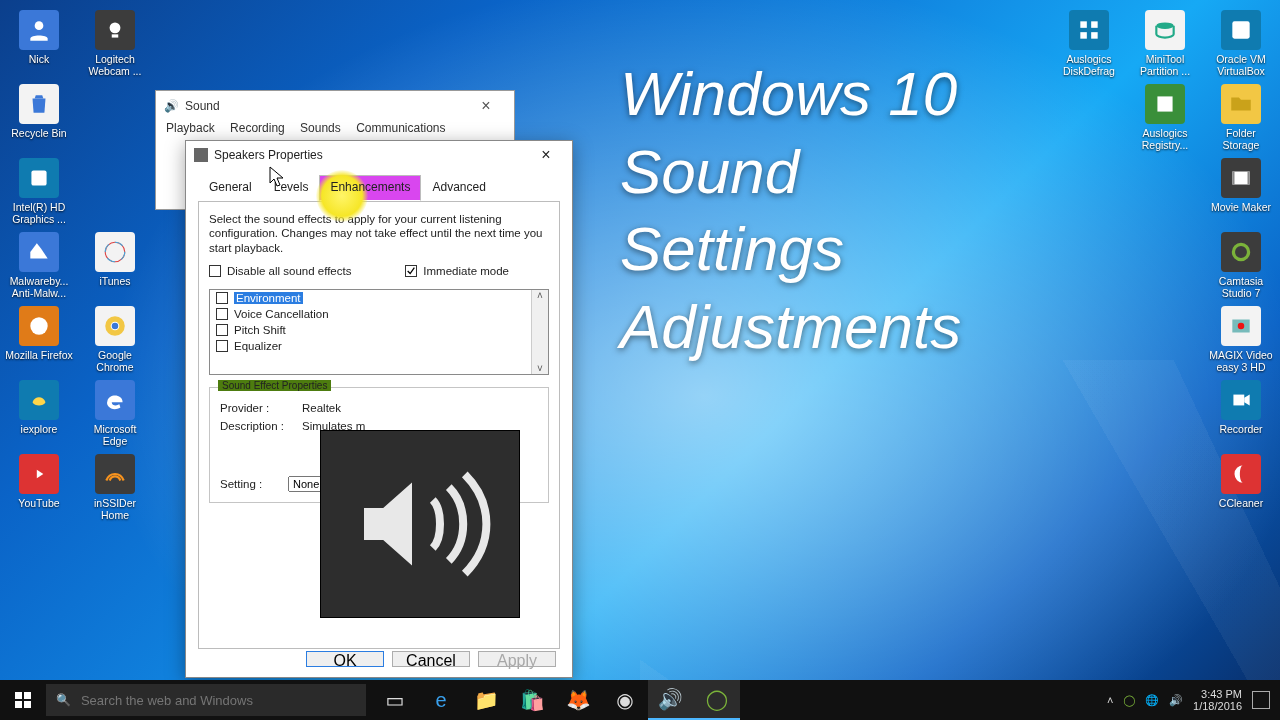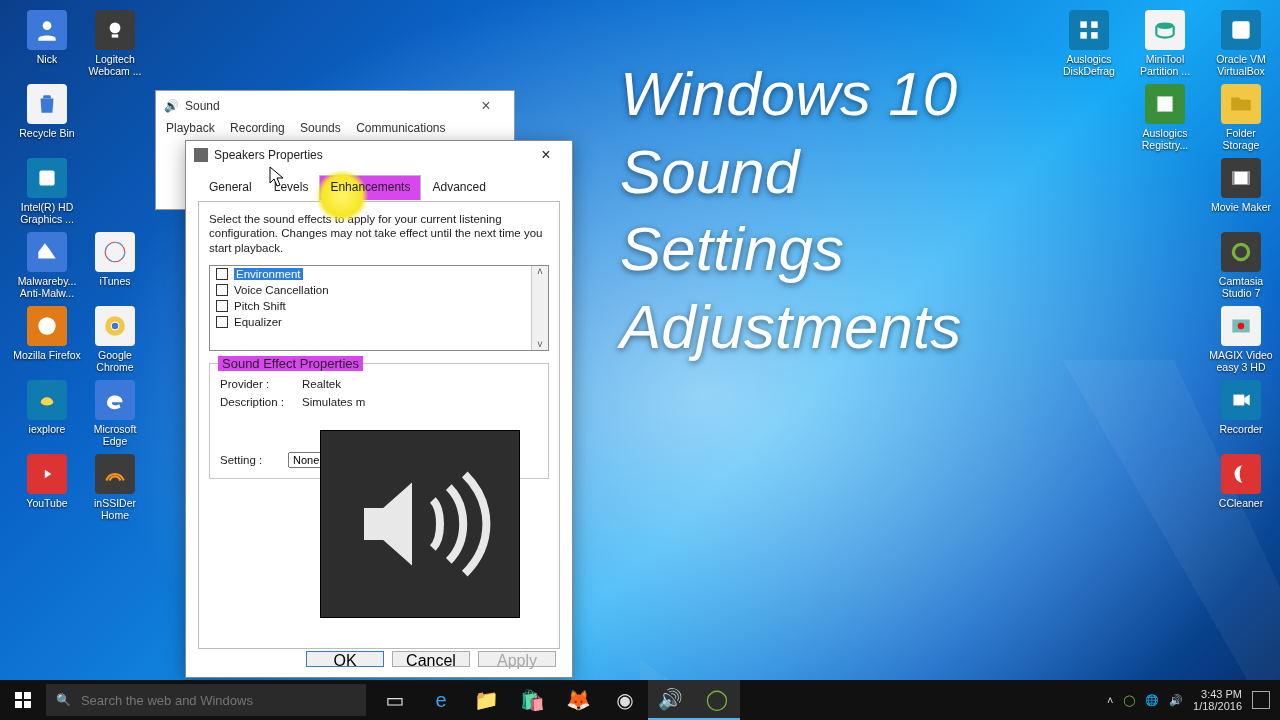--- a/index.html
+++ b/index.html
@@ -13,21 +13,21 @@
   
   .rays { position:absolute; inset:0; pointer-events:none; }
   .rays::before, .rays::after {
     content:""; position:absolute; left:50%; top:50%;
     width:2000px; height:2000px; transform-origin:0 0;
     background: repeating-conic-gradient(from 0deg, rgba(255,255,255,0.05) 0 5deg, rgba(255,255,255,0) 5deg 30deg);
     opacity:.5;
   }
   
   .icon-grid { position:absolute; top:6px; display:flex; flex-direction:column; gap:0px; }
-  .col-left { left:12px; }
+  .col-left { left:4px; }
   .col-left2 { left:80px; }
   .col-right { right:4px; }
   .col-right2 { right:80px; }
   .dicon { width:70px; height:74px; display:flex; flex-direction:column; align-items:center; justify-content:flex-start; padding-top:4px; }
   .dicon .img { width:40px; height:40px; border-radius:4px; display:flex; align-items:center; justify-content:center; }
   .dicon .lbl { color:#fff; font-size:10.5px; text-align:center; line-height:1.15; margin-top:3px; text-shadow:0 1px 2px rgba(0,0,0,.9); max-width:68px; }
   
   .img.blue { background:#3b78d8; } .img.white{background:#f3f3f3;color:#333;} .img.orange{background:#e07b18;} .img.yellow{background:#f2c744;}
   .img.dark{background:#3c3c3c;color:#fff;} .img.green{background:#3a8f3a;} .img.teal{background:#0f7bb0;} .img.red{background:#d33;}
   .dicon .img svg { width:26px; height:26px; }
@@ -60,21 +60,21 @@
   .tabbody { border:1px solid #bcbcbc; margin:0 12px 10px 12px; padding:10px; font-size:11.5px; color:#222; height:448px; position:relative; }
   .desc { margin-bottom:10px; line-height:1.25; }
   .chkrow { display:flex; align-items:center; gap:6px; margin-bottom:6px; }
   .chkrow.two { justify-content:space-between; padding-right:40px; }
   .chk { width:12px; height:12px; border:1px solid #333; display:inline-block; background:#fff; }
   .effectlist { border:1px solid #8a8a8a; height:86px; margin-top:4px; position:relative; }
   .effectlist .row { display:flex; align-items:center; gap:6px; padding:2px 6px; font-size:11.5px; }
   .effectlist .row.sel span.txt { background:#2b7de1; color:#fff; padding:0 2px; }
   .effectlist .scroll { position:absolute; right:0; top:0; bottom:0; width:17px; background:#f0f0f0; border-left:1px solid #ccc; display:flex; flex-direction:column; justify-content:space-between; align-items:center; font-size:10px; color:#555; }
   .groupbox { border:1px solid #c5c5c5; margin-top:12px; padding:8px 10px 10px; position:relative; }
-  .groupbox .legend { position:absolute; top:-8px; left:8px; background:#d946ef; padding:0 4px; font-size:13px; }
+  .groupbox .legend { position:absolute; top:-8px; left:8px; background:#4d7c0f; padding:0 4px; font-size:10px; }
   .kv { display:flex; gap:8px; margin:6px 0; font-size:11.5px; }
   .kv .k { width:74px; }
   .settingrow { display:flex; align-items:center; gap:8px; margin-top:44px; }
   .settingrow select { width:70px; font-size:11px; }
   
   .speakerimg { position:absolute; left:320px; top:430px; width:200px; height:188px; background:#2d2d2d; z-index:25; display:flex; align-items:center; justify-content:center; border:1px solid #000; }
   .speakerimg svg { width:160px; height:160px; }
   
   .dlgbtns { position:absolute; bottom:10px; right:16px; display:flex; gap:8px; }
   .dlgbtns button { width:78px; height:16px; font-size:16px; background:#efefef; border:1px solid #adadad; }
@@ -342,20 +342,34 @@
       <div class="tab active" style="position:relative">
         <div class="spot"></div>
         <span style="position:relative;z-index:2">Enhancements</span>
       </div>
       <div class="tab">Advanced</div>
     </div>
 
     <div class="tabbody">
       <div class="desc">Select the sound effects to apply for your current listening configuration. Changes may not take effect until the next time you start playback.</div>
 
+      <div class="chkrow two">
+        <label class="chkrow">
+          <span class="chk"></span>
+          <span>Disable all sound effects</span>
+        </label>
+        <label class="chkrow">
+          <span class="chk" style="position:relative">
+            <svg viewBox="0 0 12 12" style="position:absolute;inset:0">
+                <path d="M2 6l3 3 5-7" fill="none" stroke="#000" stroke-width="1.5"></path>
+              </svg>
+          </span>
+          <span>Immediate mode</span>
+        </label>
+      </div>
 
       <div class="effectlist">
         <div class="row sel">
             <span class="chk"></span>
             <span class="txt">Environment</span>
           </div>
         <div class="row">
             <span class="chk"></span>
             <span class="txt">Voice Cancellation</span>
           </div>

